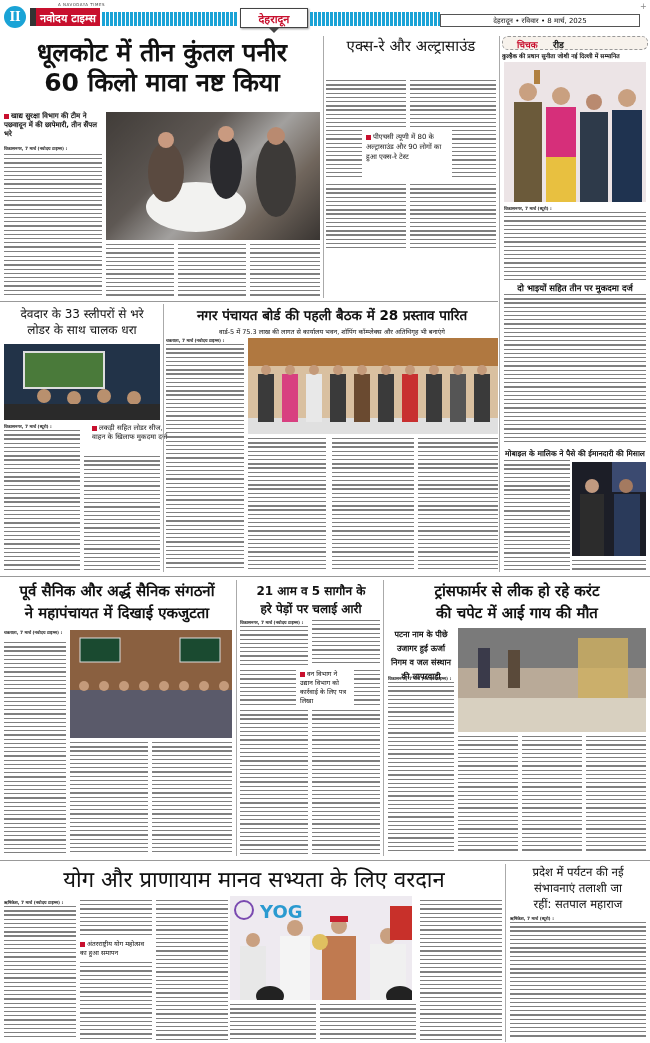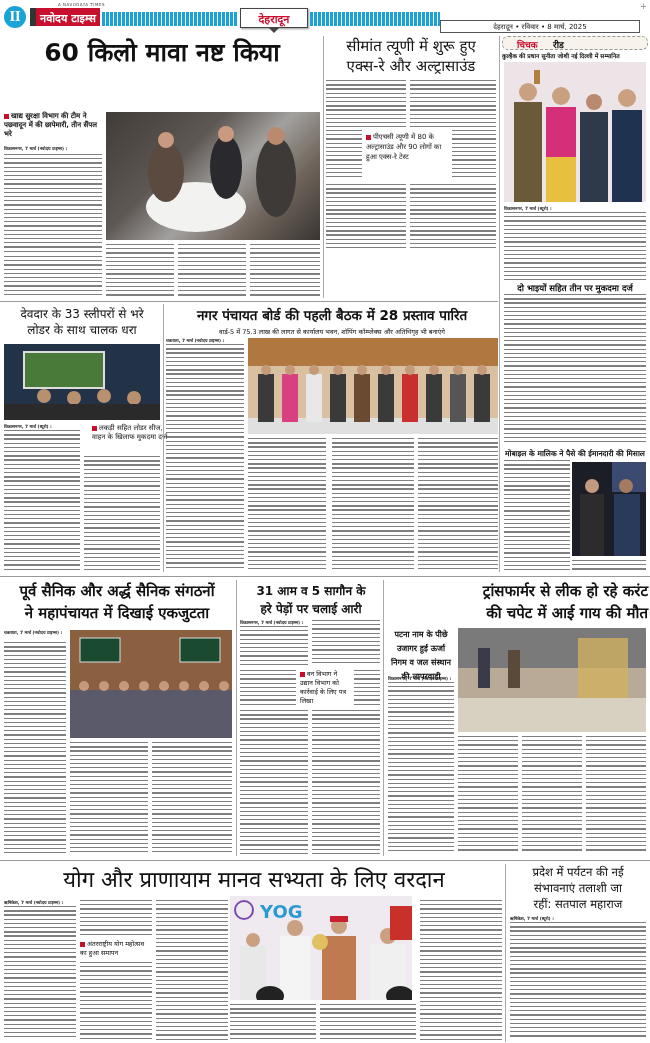--- a/index.html
+++ b/index.html
@@ -5,21 +5,21 @@
   * { box-sizing: border-box; margin: 0; padding: 0; }
   body { width: 650px; height: 1043px; background: #fff; font-family: "DejaVu Sans", sans-serif; color: #111; position: relative; overflow: hidden; }
   .abs { position: absolute; }
   .masthead { left: 0; top: 0; width: 650px; height: 32px; }
   .page-num { left: 4px; top: 6px; width: 22px; height: 22px; border-radius: 50%; background: #1aa3d6; color: #fff; font: bold 12px "DejaVu Serif", serif; display: flex; align-items: center; justify-content: center; }
   .brand-tag { left: 58px; top: 2px; font-size: 4px; color: #444; letter-spacing: 0.5px; }
   .brand { left: 30px; top: 8px; width: 70px; height: 18px; background: #c8102e; color: #fff; font: bold 11px "DejaVu Sans", sans-serif; display: flex; align-items: center; justify-content: center; border-left: 6px solid #333; }
   .stripe { top: 12px; height: 14px; background: repeating-linear-gradient(90deg, #1aa3d6 0 3px, #fff 3px 4px); }
   .city-box { left: 240px; top: 8px; width: 68px; height: 20px; background: #fff; border: 1px solid #444; color: #c8102e; font: bold 11px "DejaVu Sans", sans-serif; display: flex; align-items: center; justify-content: center; box-shadow: 1px 1px 2px #999; }
   .city-box:after { content: ""; position: absolute; left: 28px; bottom: -6px; border: 5px solid transparent; border-top-color: #444; border-bottom: 0; }
-  .dateline { left: 440px; top: 20px; width: 200px; height: 13px; border: 1px solid #555; font-size: 7px; display: flex; align-items: center; justify-content: center; background: #fff; }
+  .dateline { left: 440px; top: 14px; width: 200px; height: 13px; border: 1px solid #555; font-size: 7px; display: flex; align-items: center; justify-content: center; background: #fff; }
   .plus { left: 640px; top: 2px; font-size: 8px; color: #888; }
 
   .headline { font-family: "DejaVu Sans", sans-serif; font-weight: bold; color: #111; text-align: center; line-height: 1.15; }
   .h-light { font-weight: normal; }
   .body-text { font-size: 4.4px; line-height: 6px; color: #222; text-align: justify; overflow: hidden; }
   .lines { background: repeating-linear-gradient(180deg, #555 0 1.3px, transparent 1.3px 4.2px); opacity: 0.75; }
   .photo { overflow: hidden; }
   .rule-v { width: 1px; background: #aaa; }
   .rule-h { height: 1px; background: #999; }
   .subhead-box { font-size: 7px; font-weight: bold; line-height: 9px; }
@@ -35,20 +35,21 @@
   <div class="abs brand-tag">A NAVODAYA TIMES</div>
   <div class="abs brand">नवोदय टाइम्स</div>
   <div class="abs stripe" style="left:102px;width:136px;"></div>
   <div class="abs city-box">देहरादून</div>
   <div class="abs stripe" style="left:310px;width:130px;"></div>
   <div class="abs dateline">देहरादून • रविवार • 8 मार्च, 2025</div>
   <div class="abs plus">+</div>
 </div>
 
 <div class="abs headline" style="left:4px;top:38px;width:316px;font-size:25px;line-height:30px;">
+  <div>धूलकोट में तीन कुंतल पनीर</div>
   <div>60 किलो मावा नष्ट किया</div>
 </div>
 <div class="abs subhead-box" style="left:4px;top:112px;width:98px;">
   <span class="sq"></span><span>खाद्य सुरक्षा विभाग की टीम ने पछवादून में की छापेमारी, तीन सैंपल भरे</span>
 </div>
 <div class="abs body-text" style="left:4px;top:146px;width:98px;font-weight:bold;">विकासनगर, 7 मार्च (नवोदय टाइम्स) :</div>
 <div class="abs lines" style="left:4px;top:154px;width:98px;height:98px;"></div>
 <div class="abs lines" style="left:4px;top:256px;width:98px;height:42px;"></div>
 <div class="abs photo" style="left:106px;top:112px;width:214px;height:128px;background:linear-gradient(135deg,#3a3633 0%,#6b6460 35%,#ddd 55%,#8a7c70 75%,#2e2a28 100%);">
   <svg width="214" height="128">
@@ -62,21 +63,20 @@
     <circle cx="170" cy="24" r="9" fill="#b98a70"></circle>
   </svg>
 </div>
 <div class="abs lines" style="left:106px;top:244px;width:68px;height:54px;"></div>
 <div class="abs lines" style="left:178px;top:244px;width:68px;height:54px;"></div>
 <div class="abs lines" style="left:250px;top:244px;width:70px;height:54px;"></div>
 
 <div class="abs rule-v" style="left:323px;top:36px;height:262px;"></div>
 
 <div class="abs headline h-light" style="left:326px;top:36px;width:170px;font-size:15px;line-height:20px;">
-  <div>सीमांत त्यूणी में शुरू हुए</div>
   <div>एक्स-रे और अल्ट्रासाउंड</div>
 </div>
 <div class="abs lines" style="left:326px;top:80px;width:80px;height:48px;"></div>
 <div class="abs lines" style="left:410px;top:80px;width:86px;height:48px;"></div>
 <div class="abs lines" style="left:326px;top:130px;width:36px;height:50px;"></div>
 <div class="abs subhead-box" style="left:366px;top:132px;width:80px;font-size:7px;line-height:10px;font-weight:normal;">
   <span class="sq"></span><span>पीएचसी त्यूणी में 80 के अल्ट्रासाउंड और 90 लोगों का हुआ एक्स-रे टेस्ट</span>
 </div>
 <div class="abs lines" style="left:452px;top:130px;width:44px;height:50px;"></div>
 <div class="abs lines" style="left:326px;top:184px;width:80px;height:64px;"></div>
@@ -213,37 +213,37 @@
         <circle cx="154" cy="56" r="5"></circle>
     </g>
   </svg>
 </div>
 <div class="abs lines" style="left:70px;top:742px;width:78px;height:112px;"></div>
 <div class="abs lines" style="left:152px;top:742px;width:80px;height:112px;"></div>
 
 <div class="abs rule-v" style="left:236px;top:580px;height:276px;"></div>
 
 <div class="abs headline" style="left:240px;top:582px;width:142px;font-size:12px;line-height:18px;">
-  <div>31 आम व 5 सागौन के</div>
+  <div>21 आम व 5 सागौन के</div>
   <div>हरे पेड़ों पर चलाई आरी</div>
 </div>
 <div class="abs body-text" style="left:240px;top:620px;width:68px;font-weight:bold;">विकासनगर, 7 मार्च (नवोदय टाइम्स) :</div>
 <div class="abs lines" style="left:240px;top:626px;width:68px;height:40px;"></div>
 <div class="abs lines" style="left:312px;top:620px;width:68px;height:46px;"></div>
 <div class="abs lines" style="left:240px;top:670px;width:56px;height:36px;"></div>
 <div class="abs subhead-box" style="left:300px;top:670px;width:52px;font-weight:normal;font-size:6.5px;line-height:9px;">
   <span class="sq"></span><span>वन विभाग ने उद्यान विभाग को कार्रवाई के लिए पत्र लिखा</span>
 </div>
 <div class="abs lines" style="left:354px;top:670px;width:26px;height:36px;"></div>
 <div class="abs lines" style="left:240px;top:710px;width:68px;height:144px;"></div>
 <div class="abs lines" style="left:312px;top:710px;width:68px;height:144px;"></div>
 
 <div class="abs rule-v" style="left:383px;top:580px;height:276px;"></div>
 
-<div class="abs headline" style="left:386px;top:580px;width:262px;font-size:15px;line-height:22px;text-align:right;">
+<div class="abs headline" style="left:386px;top:580px;width:262px;font-size:15px;line-height:22px;">
   <div>ट्रांसफार्मर से लीक हो रहे करंट</div>
   <div>की चपेट में आई गाय की मौत</div>
 </div>
 <div class="abs crossline" style="left:388px;top:628px;width:66px;line-height:14px;">पटना नाम के पीछे उजागर हुई ऊर्जा निगम व जल संस्थान की लापरवाही</div>
 <div class="abs body-text" style="left:388px;top:676px;width:66px;font-weight:bold;">विकासनगर, 7 मार्च (नवोदय टाइम्स) :</div>
 <div class="abs lines" style="left:388px;top:682px;width:66px;height:172px;"></div>
 <div class="abs photo" style="left:458px;top:628px;width:188px;height:104px;background:#a09080;">
   <svg width="188" height="104">
     <rect width="188" height="104" fill="#b9aa98"></rect>
     <rect x="0" y="0" width="188" height="40" fill="#7a7a7a"></rect>

